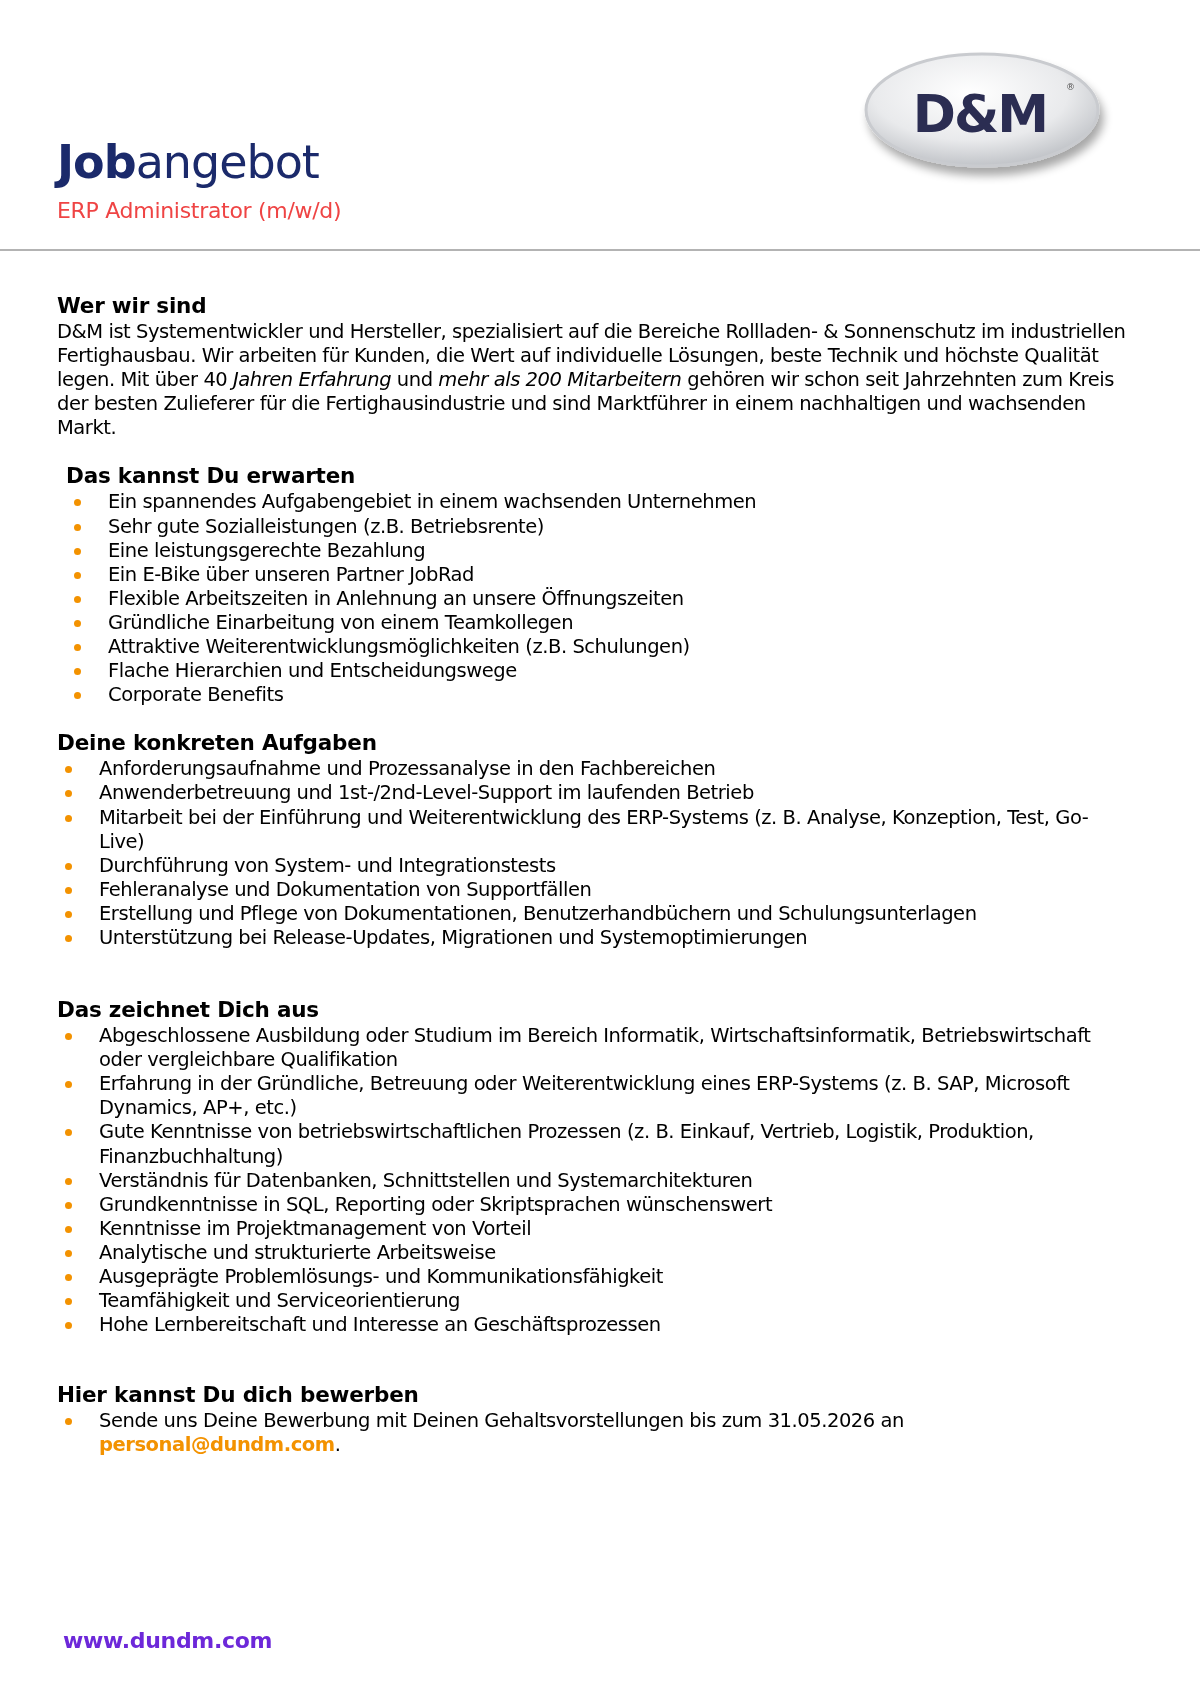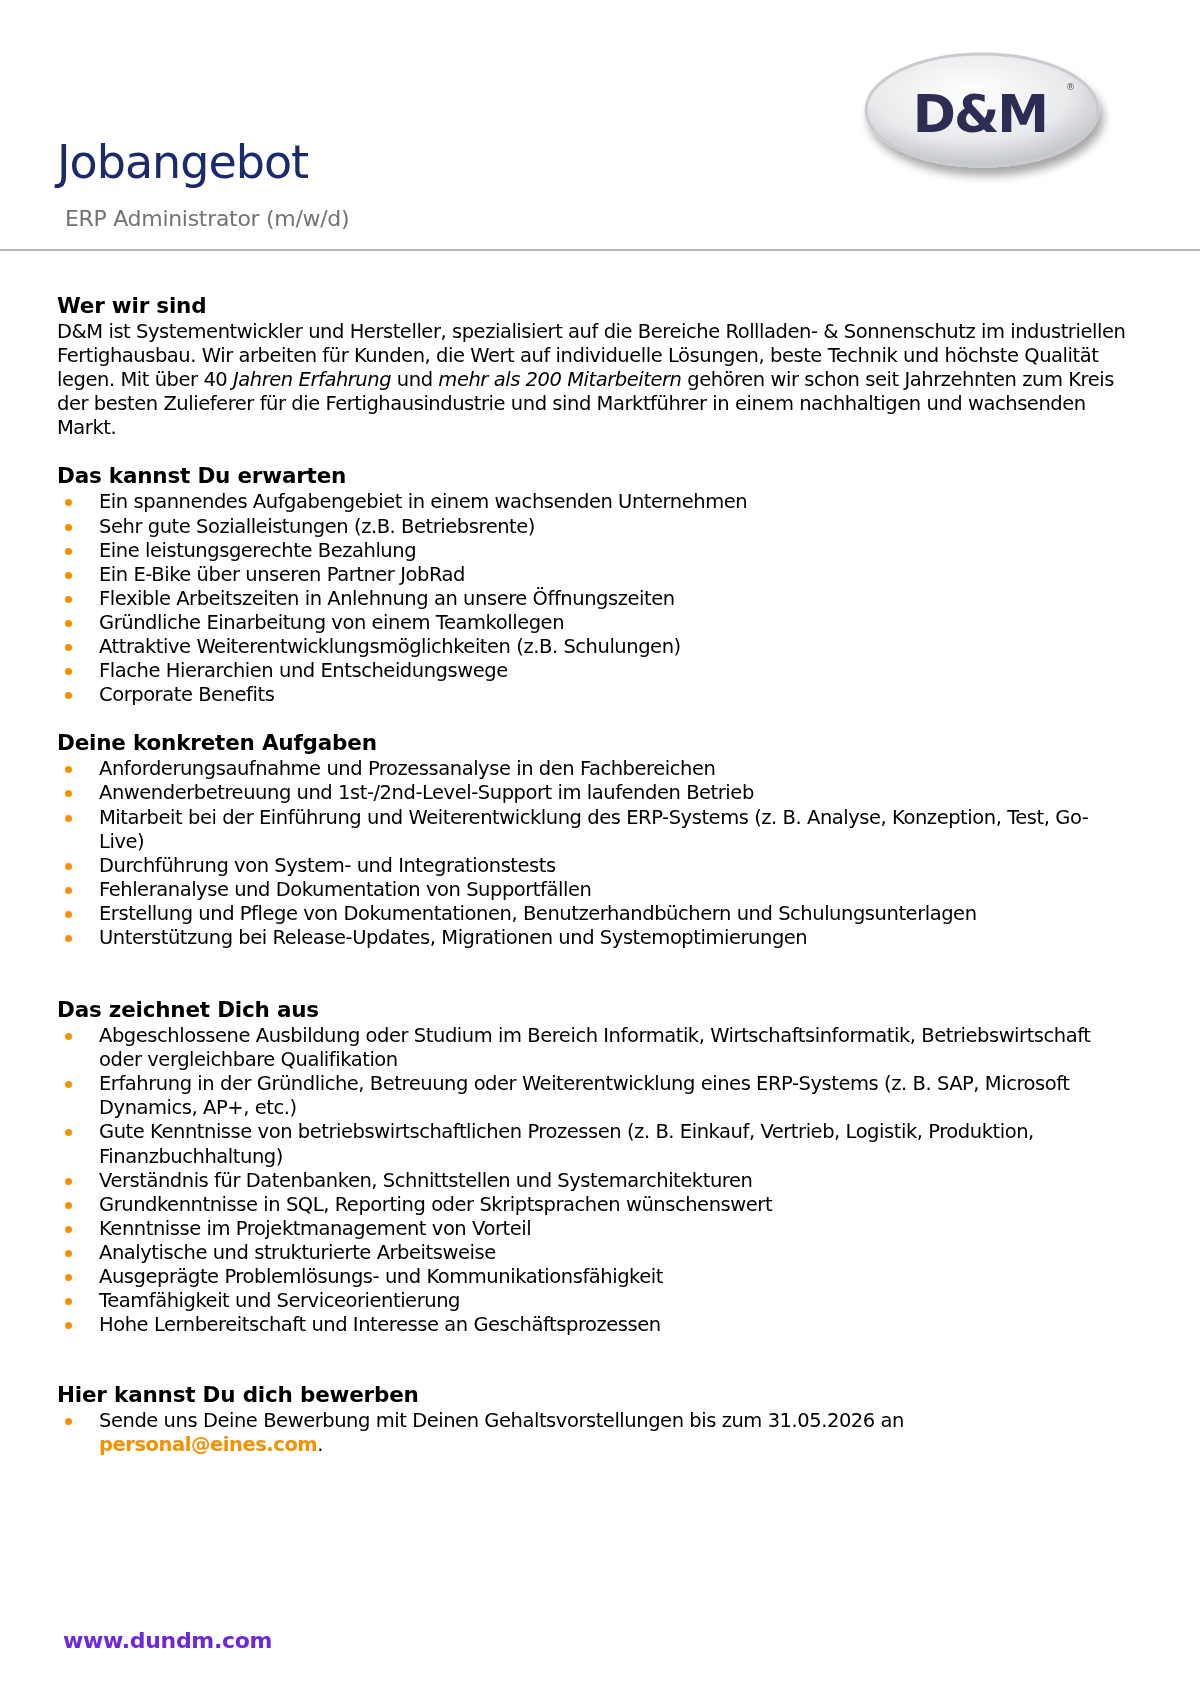--- a/index.html
+++ b/index.html
@@ -8,24 +8,24 @@
     font-family: "DejaVu Sans", sans-serif; color: #000;
   }
   .logo {
     position: absolute; left: 858px; top: 50px; width: 262px; height: 140px;
   }
   .title {
     position: absolute; left: 57px; top: 134px; margin: 0;
     font-size: 46px; line-height: 56px; color: #1b2a6b; font-weight: normal;
     letter-spacing: -1px;
   }
-  .title b { font-weight: normal; }
+  .title b { font-weight: bold; }
   .subtitle {
-    position: absolute; left: 57px; top: 196px; margin: 8px;
-    font-size: 22px; line-height: 30px; color: #737373;
+    position: absolute; left: 57px; top: 196px; margin: 0;
+    font-size: 22px; line-height: 30px; color: #ef4444;
     letter-spacing: -0.3px;
   }
   .rule {
     position: absolute; left: 0; top: 249px; width: 1200px; height: 2px;
     background: #b3b3b3;
   }
   .content {
     position: absolute; left: 57px; top: 292px; width: 1090px;
   }
   .sec-title {
@@ -85,21 +85,21 @@
 <div class="rule"></div>
 
 <div class="content">
 
   <section>
     <h2 class="sec-title">Wer wir sind</h2>
     <p class="para"><span>D&amp;M ist Systementwickler und Hersteller, spezialisiert auf die Bereiche Rollladen- &amp; Sonnenschutz im industriellen Fertighausbau. Wir arbeiten für Kunden, die Wert auf individuelle Lösungen, beste Technik und höchste Qualität legen. Mit über 40 </span><i>Jahren Erfahrung</i><span> und </span><i>mehr als 200 Mitarbeitern</i><span> gehören wir schon seit Jahrzehnten zum Kreis der besten Zulieferer für die Fertighausindustrie und sind Marktführer in einem nachhaltigen und wachsenden Markt.</span></p>
   </section>
 
 
-  <section style="margin-top:22px;">
+  <section style="margin-top:22px;margin-left:9px;">
     <h2 class="sec-title">Das kannst Du erwarten</h2>
     <ul class="bullets">
       <li><span class="dot"></span><span>Ein spannendes Aufgabengebiet in einem wachsenden Unternehmen</span></li>
       <li><span class="dot"></span><span>Sehr gute Sozialleistungen (z.B. Betriebsrente)</span></li>
       <li><span class="dot"></span><span>Eine leistungsgerechte Bezahlung</span></li>
       <li><span class="dot"></span><span>Ein E-Bike über unseren Partner JobRad</span></li>
       <li><span class="dot"></span><span>Flexible Arbeitszeiten in Anlehnung an unsere Öffnungszeiten</span></li>
       <li><span class="dot"></span><span>Gründliche Einarbeitung von einem Teamkollegen</span></li>
       <li><span class="dot"></span><span>Attraktive Weiterentwicklungsmöglichkeiten (z.B. Schulungen)</span></li>
       <li><span class="dot"></span><span>Flache Hierarchien und Entscheidungswege</span></li>
@@ -132,18 +132,18 @@
       <li><span class="dot"></span><span>Analytische und strukturierte Arbeitsweise</span></li>
       <li><span class="dot"></span><span>Ausgeprägte Problemlösungs- und Kommunikationsfähigkeit</span></li>
       <li><span class="dot"></span><span>Teamfähigkeit und Serviceorientierung</span></li>
       <li><span class="dot"></span><span>Hohe Lernbereitschaft und Interesse an Geschäftsprozessen</span></li>
     </ul>
   </section>
 
   <section style="margin-top:44px;">
     <h2 class="sec-title">Hier kannst Du dich bewerben</h2>
     <ul class="bullets" style="width:900px;">
-      <li><span class="dot"></span><span>Sende uns Deine Bewerbung mit Deinen Gehaltsvorstellungen bis zum 31.05.2026 an </span><a class="email">personal@eines.com</a><span>.</span></li>
+      <li><span class="dot"></span><span>Sende uns Deine Bewerbung mit Deinen Gehaltsvorstellungen bis zum 31.05.2026 an </span><a class="email">personal@dundm.com</a><span>.</span></li>
     </ul>
   </section>
 </div>
 
 <a class="web">www.dundm.com</a>
 
 </body></html>

